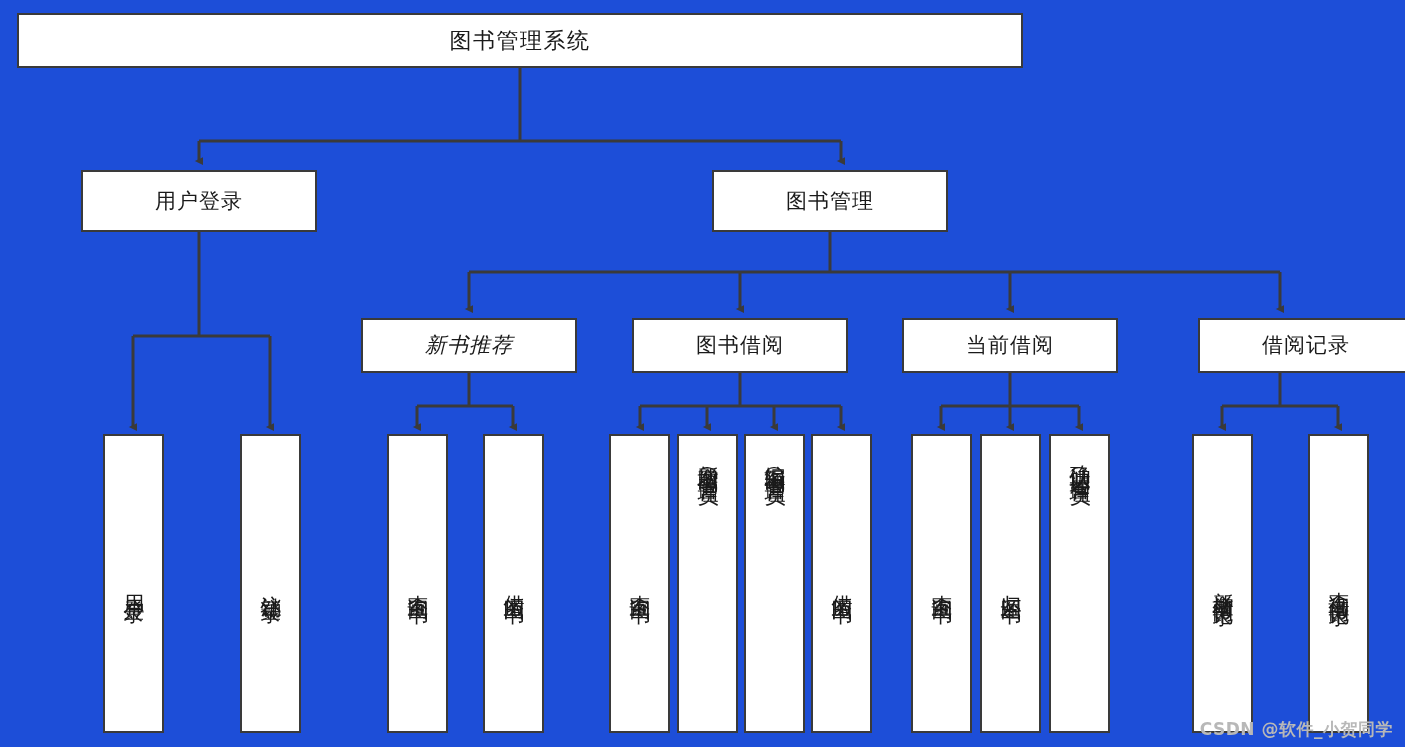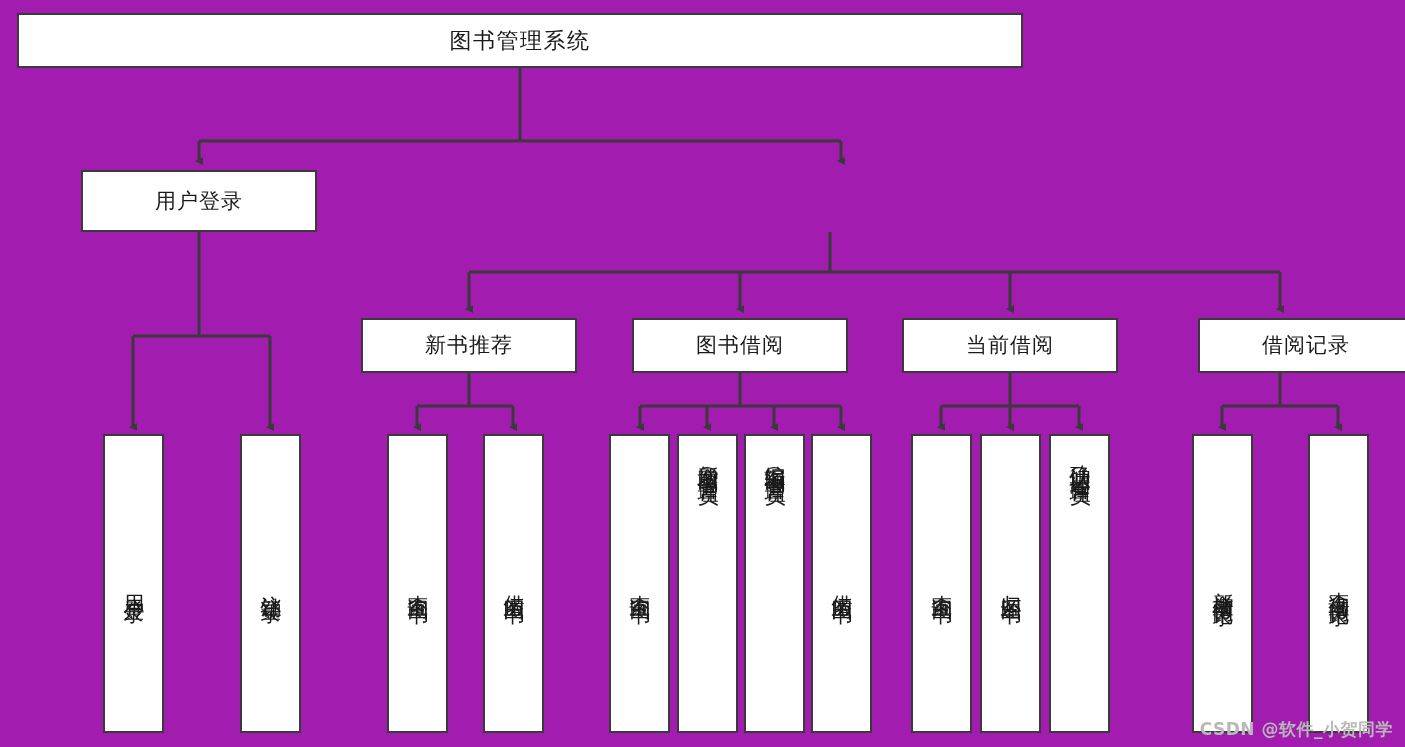--- a/index.html
+++ b/index.html
@@ -7,21 +7,21 @@
     padding: 0;
     background: #ffffff;
   }
   body {
     font-family: "DejaVu Sans", "Liberation Sans", sans-serif;
   }
   #diagram-root {
     position: relative;
     width: 1405px;
     height: 747px;
-    background: #a21caf;
+    background: #1d4ed8;
     overflow: hidden;
   }
   #connector-layer {
     position: absolute;
     left: 0;
     top: 0;
     width: 1405px;
     height: 747px;
     pointer-events: none;
   }
@@ -135,22 +135,25 @@
     </g>
   </svg>
 
   <div class="node horiz root" style="left:17px; top:13px; width:1006px; height:55px;">
     <span class="node-label">图书管理系统</span>
   </div>
 
   <div class="node horiz" style="left:81px; top:170px; width:236px; height:62px;">
     <span class="node-label">用户登录</span>
   </div>
-
-  <div class="node horiz" style="left:361px; top:318px; width:216px; height:55px;">
+  <div class="node horiz" style="left:712px; top:170px; width:236px; height:62px;">
+    <span class="node-label">图书管理</span>
+  </div>
+
+  <div class="node horiz" style="left:361px; top:318px; width:216px; height:55px;font-style:italic;">
     <span class="node-label">新书推荐</span>
   </div>
   <div class="node horiz" style="left:902px; top:318px; width:216px; height:55px;">
     <span class="node-label">当前借阅</span>
   </div>
   <div class="node horiz" style="left:632px; top:318px; width:216px; height:55px;">
     <span class="node-label">图书借阅</span>
   </div>
   <div class="node horiz" style="left:1198px; top:318px; width:216px; height:55px;">
     <span class="node-label">借阅记录</span>

